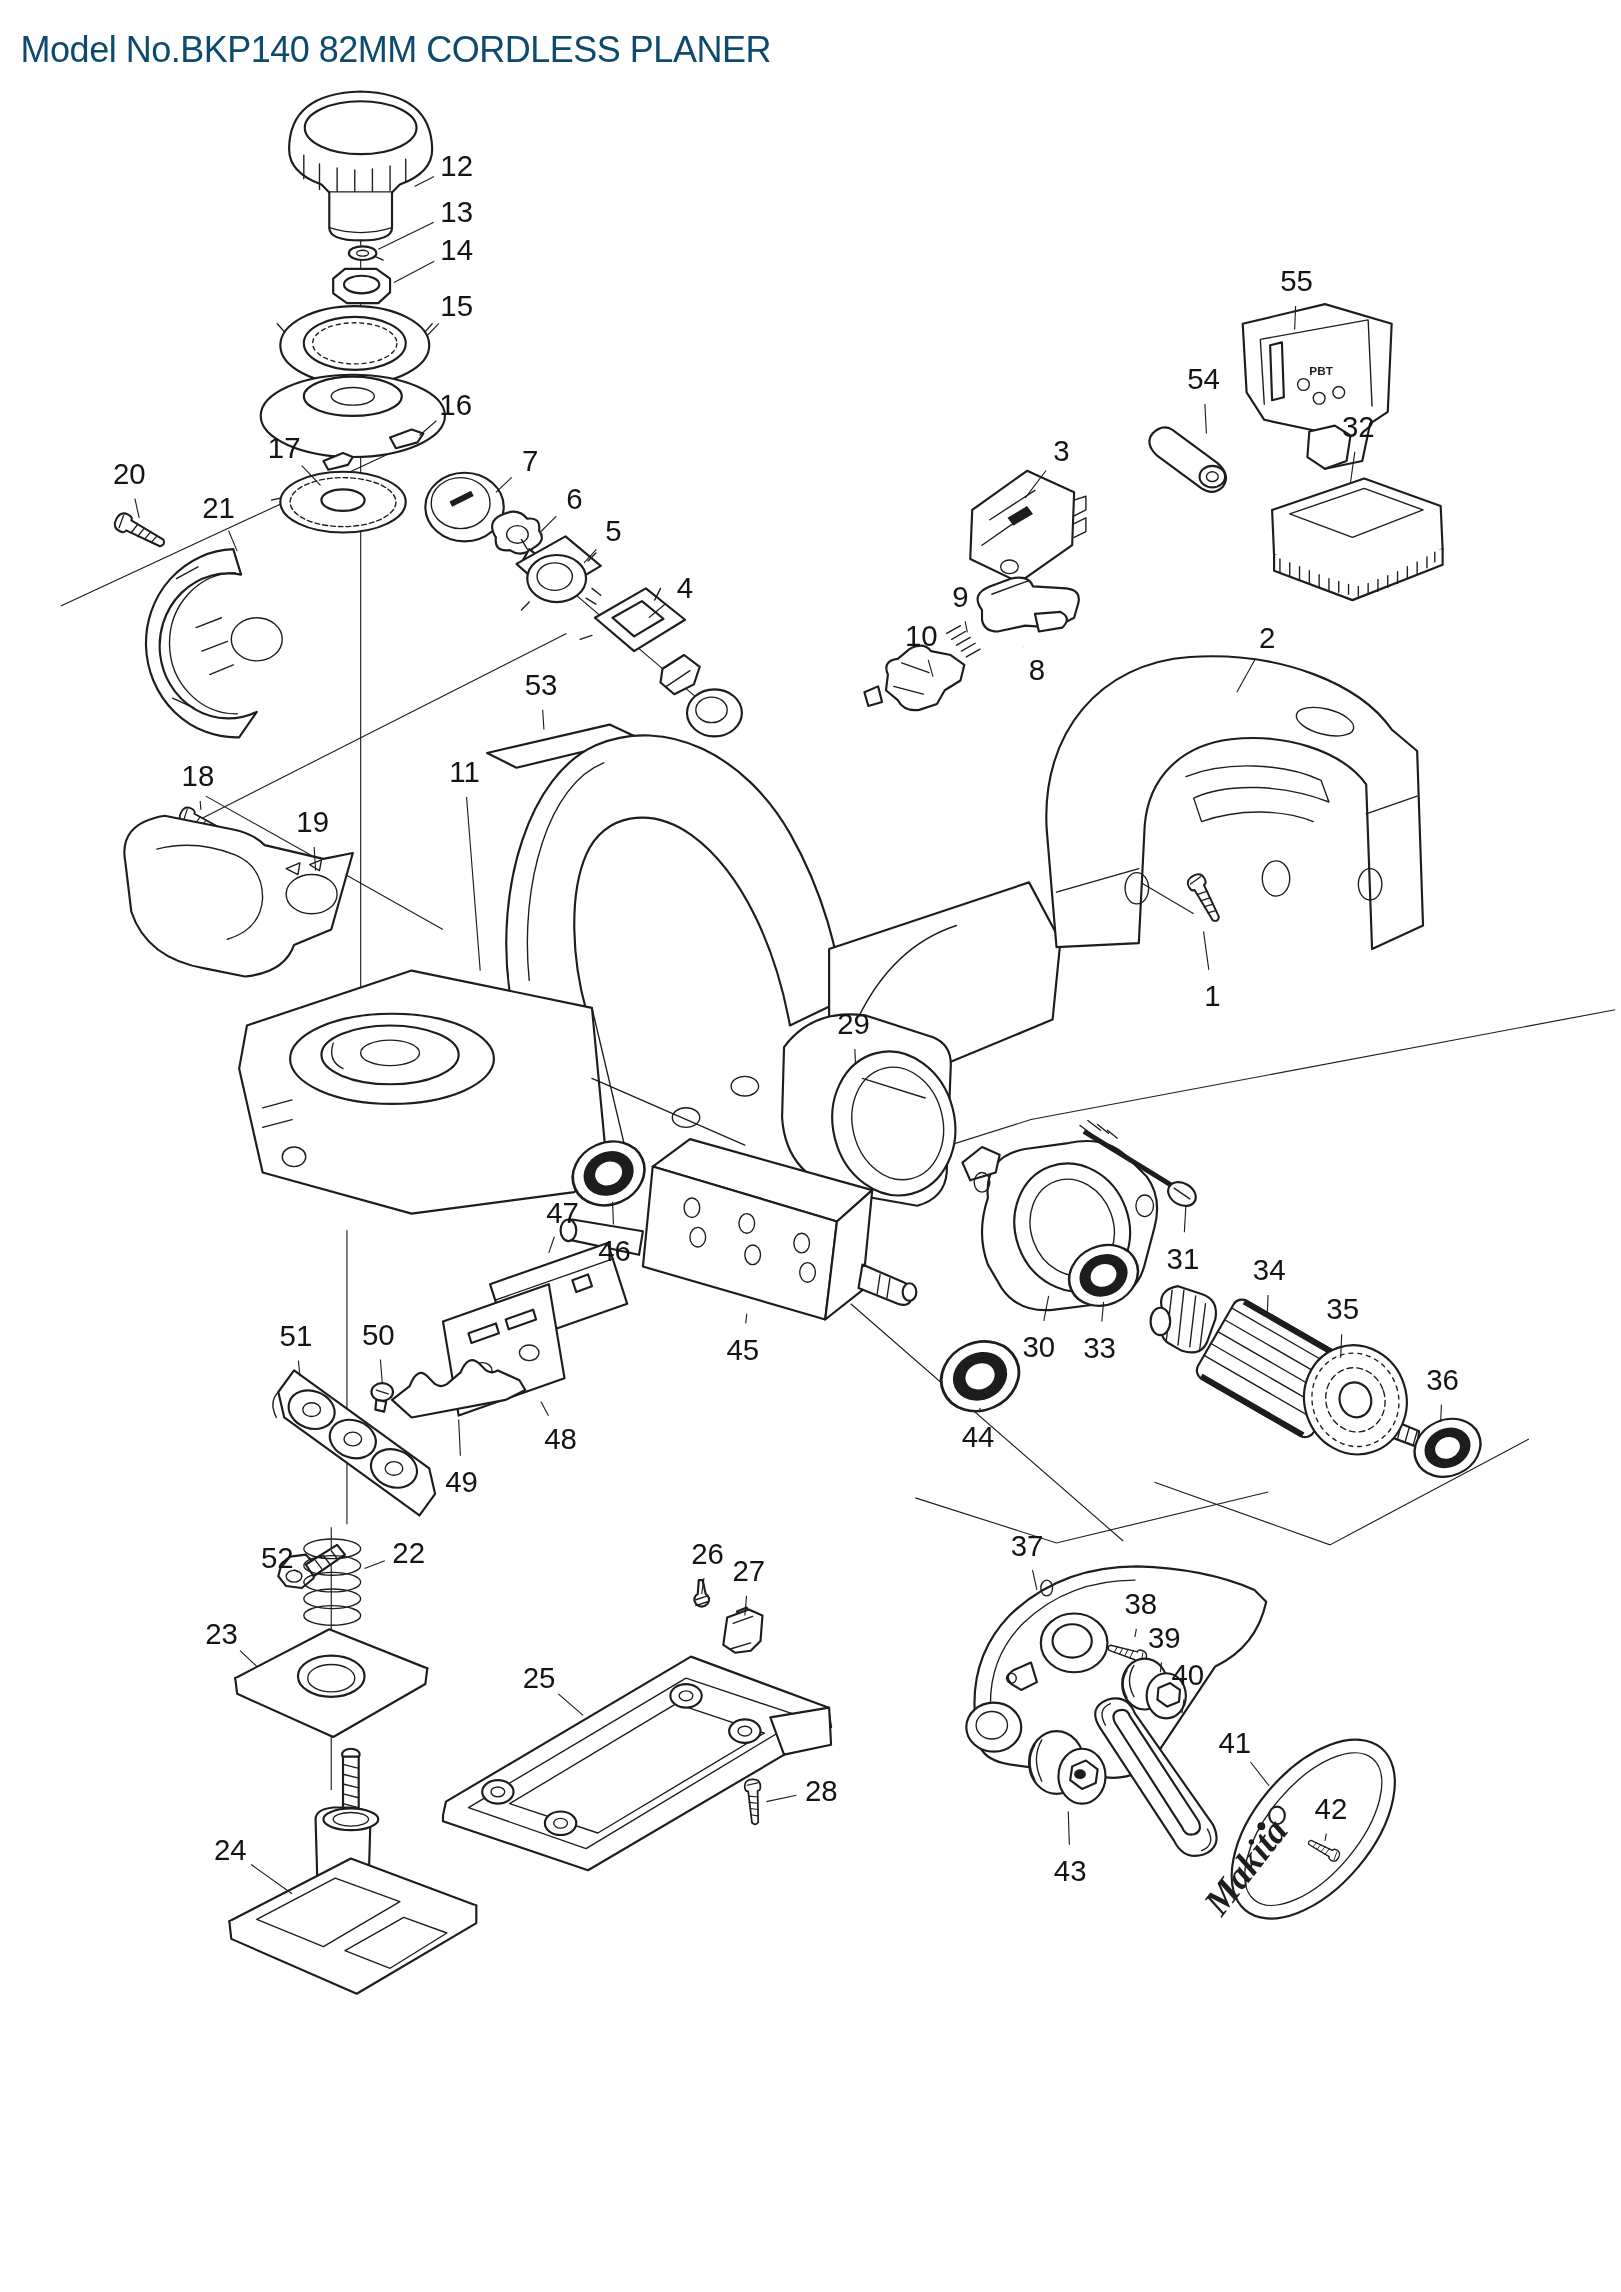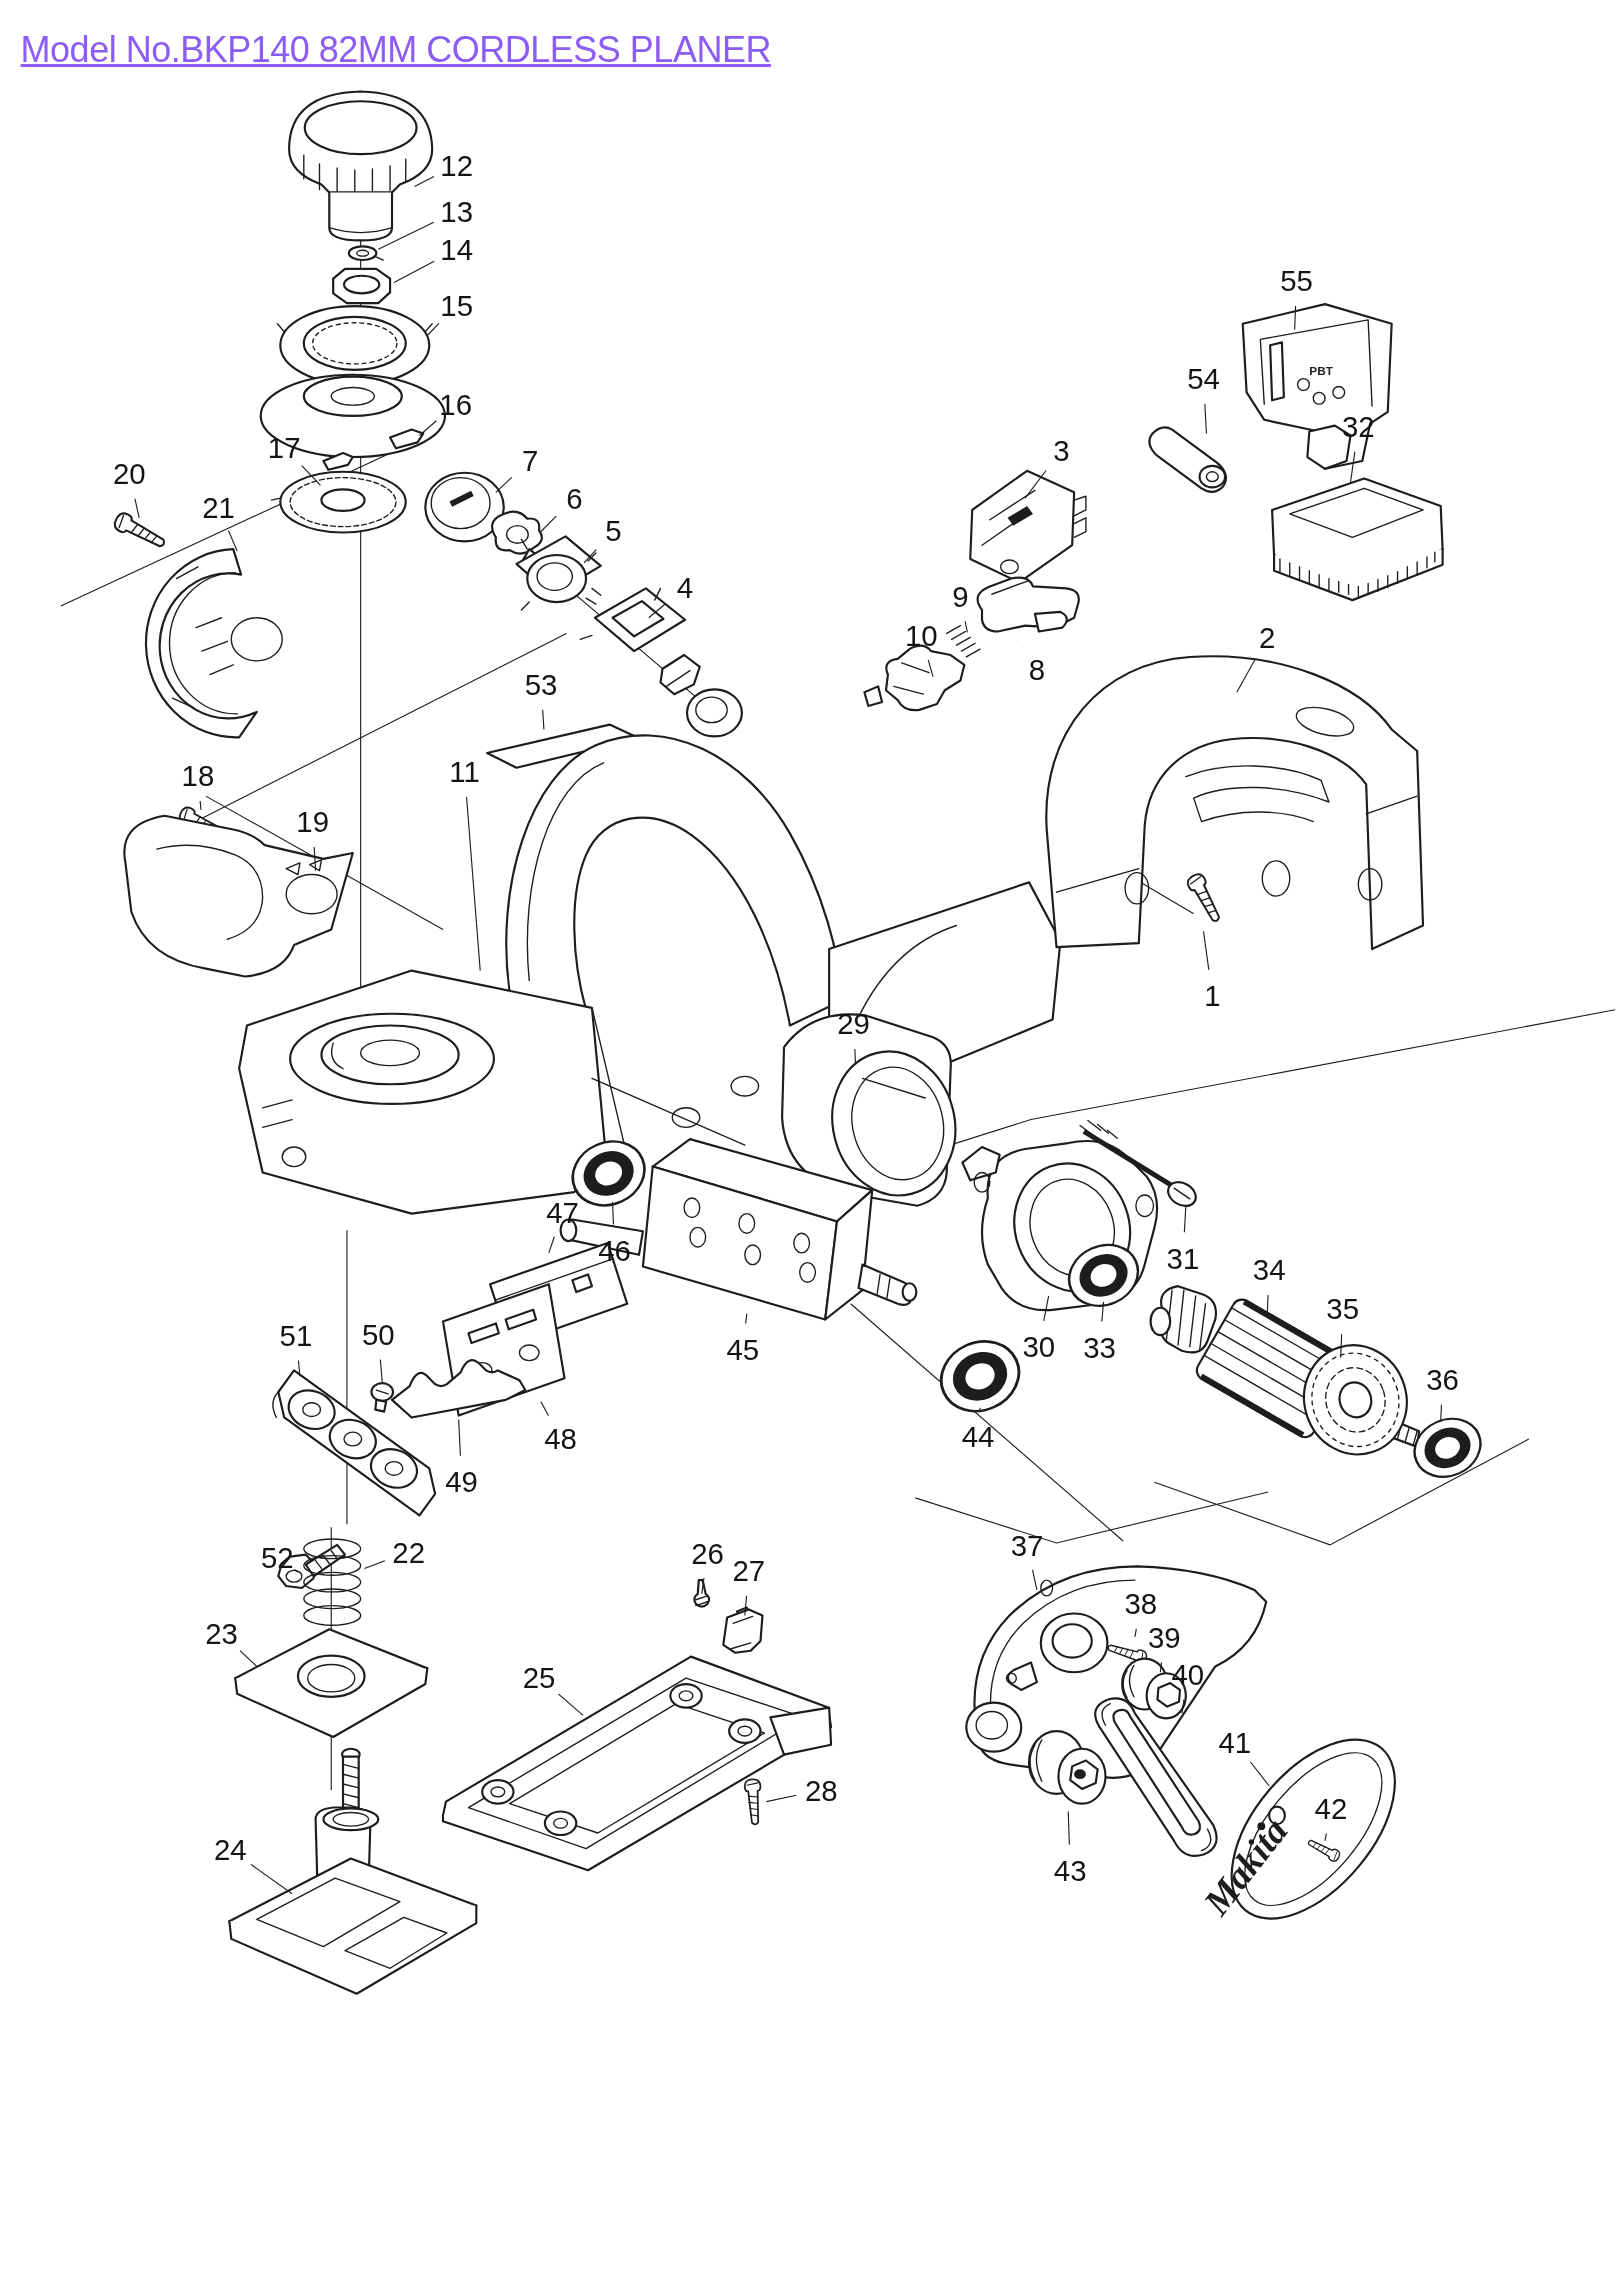--- a/index.html
+++ b/index.html
@@ -1,19 +1,19 @@
 <!DOCTYPE html>
 <html><head>
 <meta charset="utf-8">
 <style>
   html,body{margin:0;padding:0;background:#fff;}
   .page{position:relative;width:1621px;height:2293px;background:#fff;overflow:hidden;
         font-family:"Liberation Sans",sans-serif;}
-  .title{position:absolute;left:20.6px;top:29px;font-size:36px;color:#8b5cf6;
-         letter-spacing:-0.5px;white-space:nowrap;text-decoration:underline;}
+  .title{position:absolute;left:20.6px;top:29px;font-size:36px;color:#0c4a6e;
+         letter-spacing:-0.5px;white-space:nowrap;}
   svg{position:absolute;left:0;top:0;}
   .o{fill:#fff;stroke:#1d1d1d;stroke-width:2.2;stroke-linejoin:round;stroke-linecap:round;}
   .d{fill:none;stroke:#1d1d1d;stroke-width:1.4;stroke-linejoin:round;stroke-linecap:round;}
   .k{fill:#1d1d1d;stroke:none;}
   .thin{fill:none;stroke:#1d1d1d;stroke-width:1.15;}
   .lbl{font:30px "Liberation Sans",sans-serif;fill:#141414;text-anchor:middle;}
   .logo{font:italic bold 38px "Liberation Serif",serif;fill:#1d1d1d;text-anchor:middle;}
   .pbt{font:bold 12px "Liberation Sans",sans-serif;fill:#1d1d1d;text-anchor:middle;}
 </style>
 </head>

